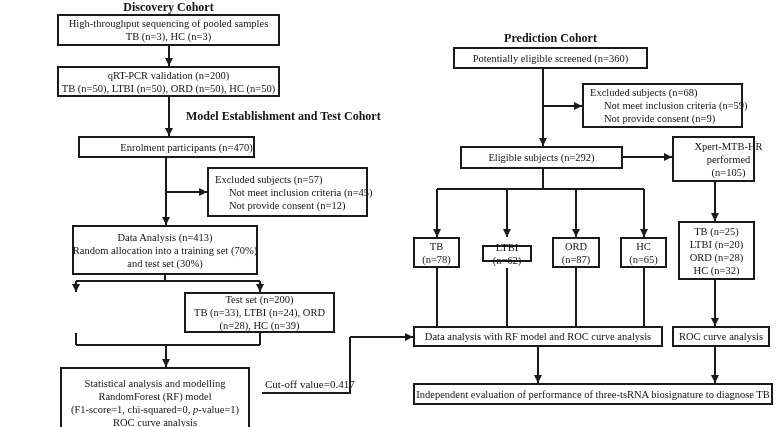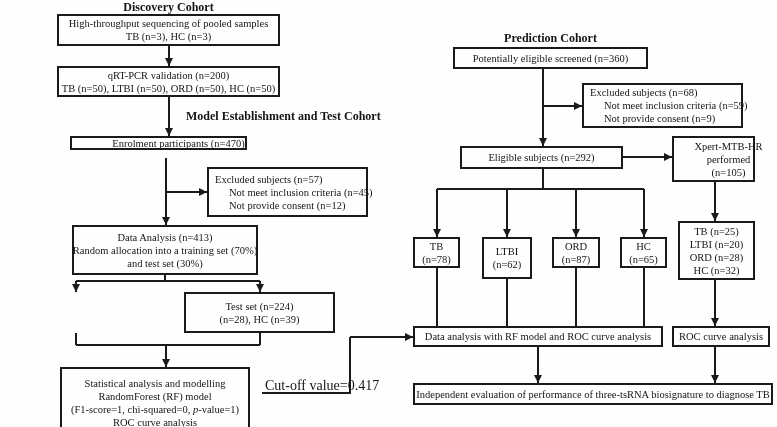--- a/index.html
+++ b/index.html
@@ -11,21 +11,21 @@
   .bx{
     position:absolute;box-sizing:border-box;border:2px solid #1a1a1a;background:#fefefe;
     display:flex;flex-direction:column;justify-content:center;align-items:center;
     font-size:10.5px;line-height:13px;text-align:center;
   }
   .bx.left{align-items:flex-start;text-align:left;padding-left:6px;padding-right:18px;}
   .bx.left .indent{margin-left:14px;}
   .tl{white-space:nowrap;}
   .hd{position:absolute;font-weight:bold;font-size:12px;white-space:nowrap;}
   .hd.center{text-align:center;}
-  .lbl{position:absolute;font-size:14px;white-space:nowrap;}
+  .lbl{position:absolute;font-size:11px;white-space:nowrap;}
   .it{font-style:italic;}
 </style>
 </head>
 <body>
 
 <div class="stage">
 
   <svg class="connectors" viewBox="0 0 777 427" xmlns="http://www.w3.org/2000/svg">
     <defs>
       <marker id="ah" markerUnits="userSpaceOnUse" markerWidth="10" markerHeight="10" refX="8" refY="4" orient="auto">
@@ -69,35 +69,36 @@
 
   <div class="bx" style="left:57px;top:14px;width:223px;height:32px;">
     <div class="tl">High-throughput sequencing of pooled samples</div>
     <div class="tl">TB (n=3), HC (n=3)</div>
   </div>
   <div class="bx" style="left:57px;top:66px;width:223px;height:31px;">
     <div class="tl">qRT-PCR validation (n=200)</div>
     <div class="tl">TB (n=50), LTBI (n=50), ORD (n=50), HC (n=50)</div>
   </div>
 
-  <div class="bx" style="left:70px;top:136px;width:177px;height:14px;padding-left:40px;">
+  <div class="bx" style="left:78px;top:136px;width:177px;height:22px;padding-left:40px;">
     <div class="tl">Enrolment participants (n=470)</div>
   </div>
   <div class="bx left" style="left:207px;top:167px;width:161px;height:50px;">
     <div class="tl">Excluded subjects (n=57)</div>
     <div class="tl indent">Not meet inclusion criteria (n=45)</div>
     <div class="tl indent">Not provide consent (n=12)</div>
   </div>
   <div class="bx" style="left:72px;top:225px;width:186px;height:50px;">
     <div class="tl">Data Analysis (n=413)</div>
     <div class="tl">Random allocation into a training set (70%)</div>
     <div class="tl">and test set (30%)</div>
   </div>
   <div class="bx" style="left:184px;top:292px;width:151px;height:41px;">
-    <div class="tl">Test set (n=224)</div>
+    <div class="tl">Test set (n=200)</div>
+    <div class="tl">TB (n=33), LTBI (n=24), ORD</div>
     <div class="tl">(n=28), HC (n=39)</div>
   </div>
   <div class="bx" style="left:60px;top:367px;width:190px;height:72px;">
     <div class="tl">Statistical analysis and modelling</div>
     <div class="tl">RandomForest (RF) model</div>
     <div class="tl"><span>(F1-score=1, chi-squared=0, </span><span class="it">p</span><span>-value=1)</span></div>
     <div class="tl">ROC curve analysis</div>
   </div>
 
   <div class="bx" style="left:453px;top:47px;width:195px;height:22px;">
@@ -114,21 +115,21 @@
   <div class="bx" style="left:672px;top:136px;width:83px;height:46px;padding-left:30px;">
     <div class="tl">Xpert-MTB-HR</div>
     <div class="tl">performed</div>
     <div class="tl">(n=105)</div>
   </div>
 
   <div class="bx" style="left:413px;top:237px;width:47px;height:31px;">
     <div class="tl">TB</div>
     <div class="tl">(n=78)</div>
   </div>
-  <div class="bx" style="left:482px;top:237px;width:50px;height:42px;text-align:center;">
+  <div class="bx" style="left:482px;top:245px;width:50px;height:17px;text-align:center;">
     <div class="tl">LTBI</div>
     <div class="tl">(n=62)</div>
   </div>
   <div class="bx" style="left:552px;top:237px;width:48px;height:31px;">
     <div class="tl">ORD</div>
     <div class="tl">(n=87)</div>
   </div>
   <div class="bx" style="left:620px;top:237px;width:47px;height:31px;">
     <div class="tl">HC</div>
     <div class="tl">(n=65)</div>

